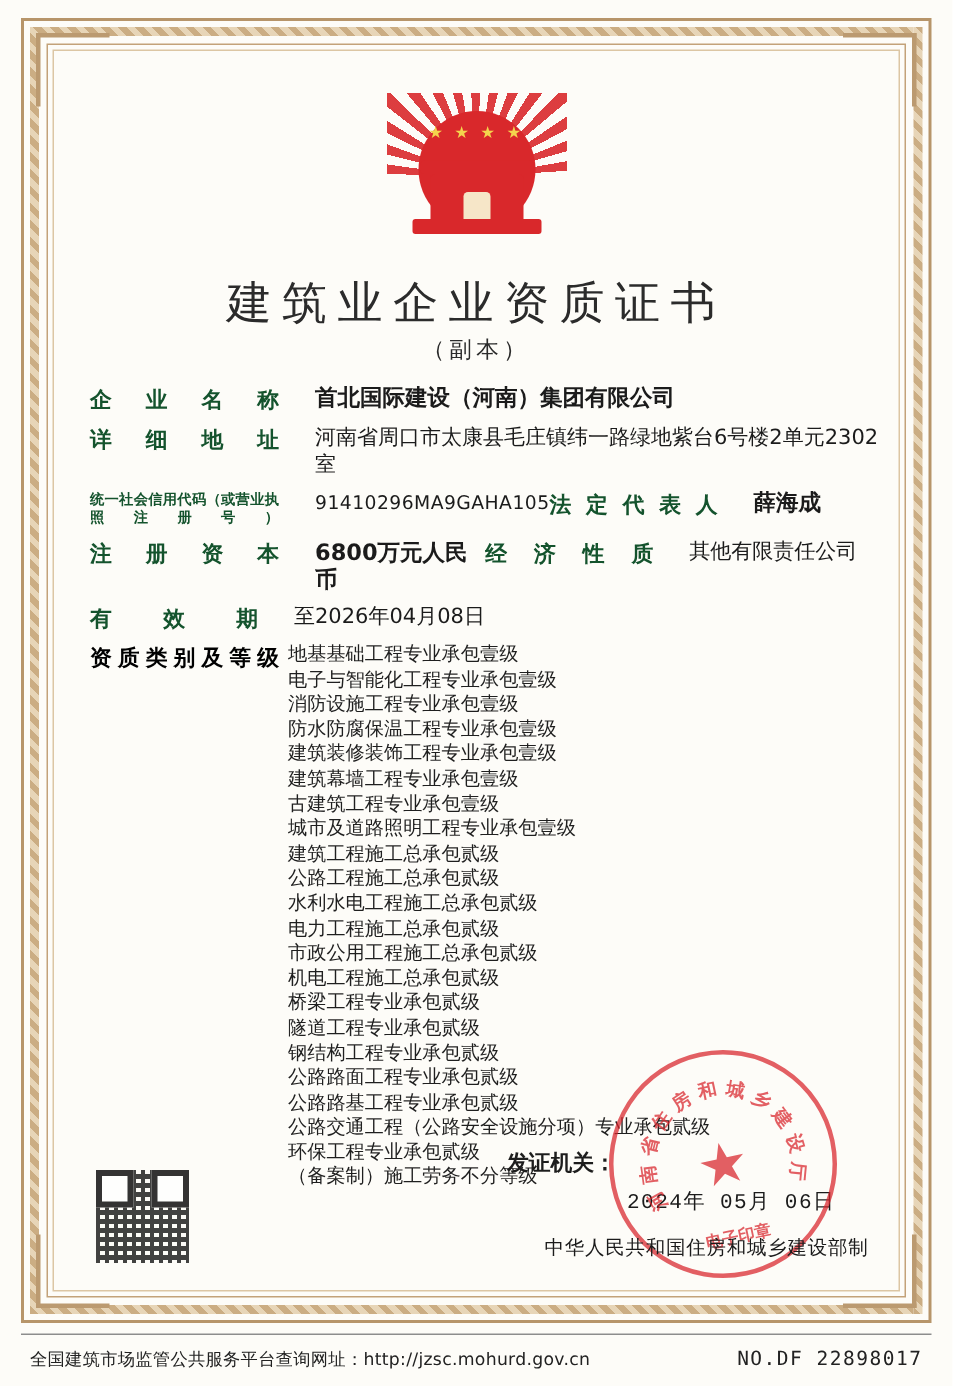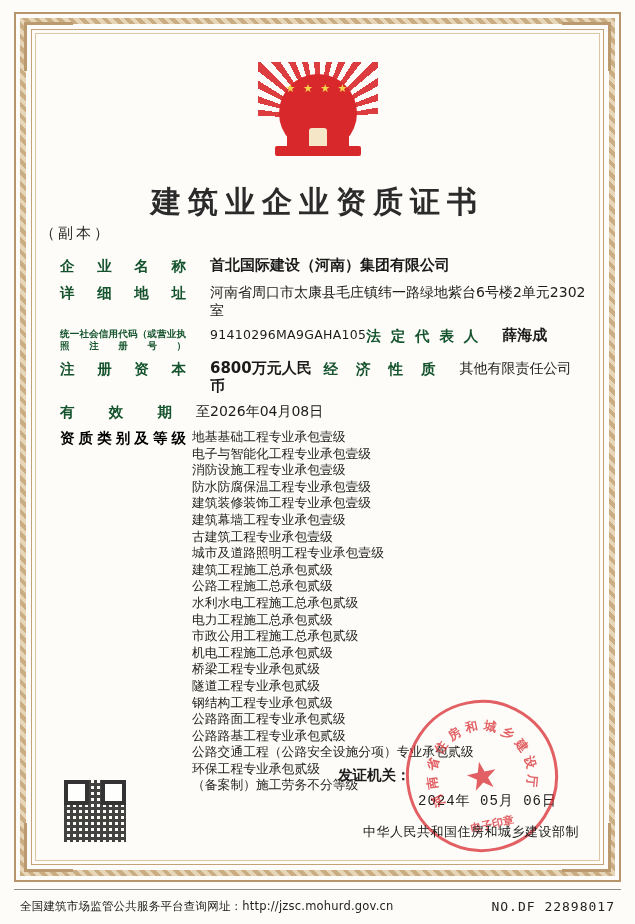--- a/index.html
+++ b/index.html
@@ -127,33 +127,32 @@
   }
 
   
   .title {
     position: absolute;
     top: 182px;
     left: 0; right: 0;
     text-align: center;
     font-family: "DejaVu Sans", "Liberation Sans", sans-serif;
     font-size: 30px;
-    font-weight: bold;
+    font-weight: normal;
     letter-spacing: 7px;
     color: #2b2b2b;
   }
   .subtitle {
     position: absolute;
     top: 224px;
     left: 0; right: 0;
-    text-align: left;
+    text-align: center;
     font-size: 15px;
     letter-spacing: 3px;
     color: #2b2b2b;
-    margin-left: 40px;
   }
 
   
   .fields {
     position: absolute;
     left: 60px;
     top: 256px;
     right: 48px;
   }
   .row {

